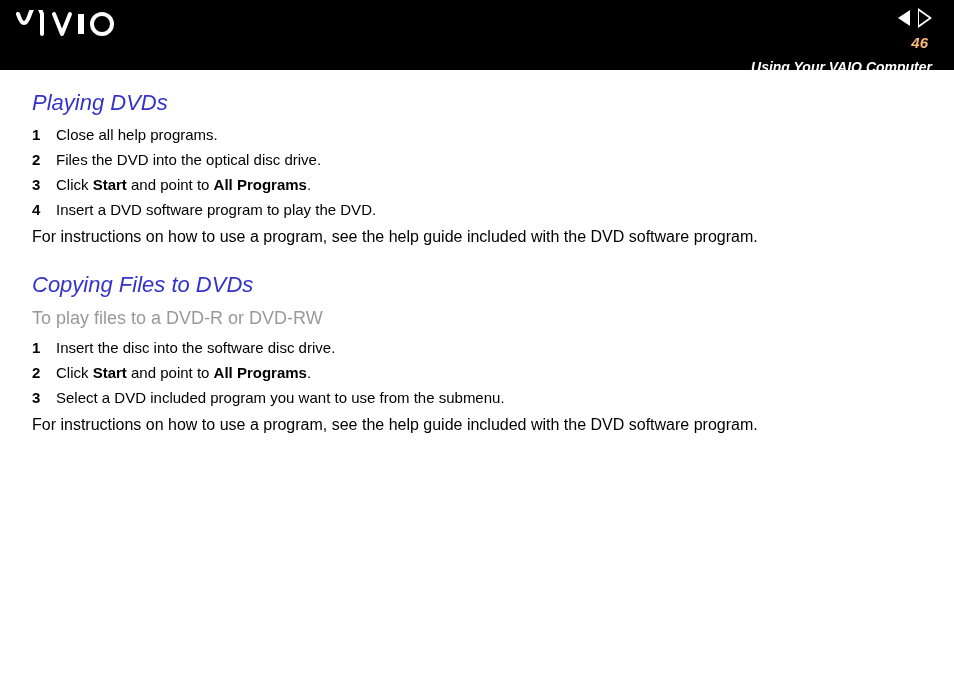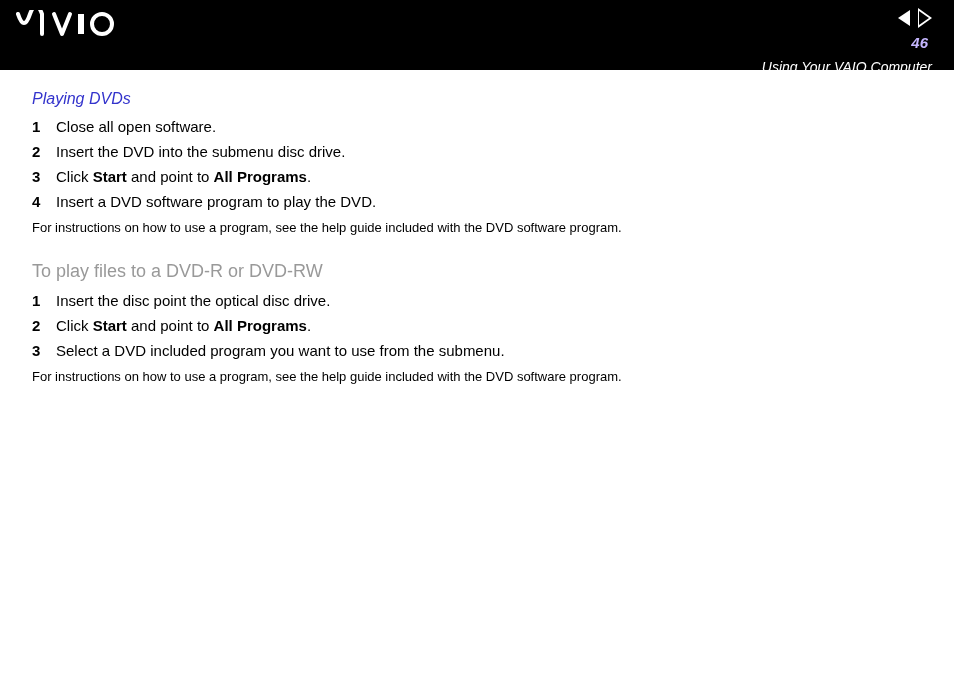--- a/index.html
+++ b/index.html
@@ -66,41 +66,41 @@
     .nav-arrow-right-outline::after {
       content: "";
       position: absolute;
       left: -13px;
       top: -7px;
       border-top: 7px solid transparent;
       border-bottom: 7px solid transparent;
       border-left: 10px solid #000000;
     }
     .page-number {
-      color: #c4b5fd;
+      color: #fdba74;
       font-style: italic;
       font-weight: bold;
       font-size: 15px;
       margin-top: 2px;
       margin-right: 4px;
     }
     .section-name {
       color: #ffffff;
       font-style: italic;
-      font-weight: normal;
+      font-weight: bold;
       font-size: 14px;
       margin-top: 8px;
     }
     .content {
       padding: 20px 32px 0 32px;
     }
     .section-title {
       color: #3333cc;
       font-style: italic;
-      font-size: 16px;
+      font-size: 22px;
       font-weight: normal;
       margin-bottom: 10px;
     }
     .sub-title {
       color: #999999;
       font-size: 18px;
       font-weight: normal;
       margin-bottom: 10px;
     }
     .step-list {
@@ -114,21 +114,21 @@
     }
     .step-num {
       font-weight: bold;
       width: 24px;
       flex-shrink: 0;
     }
     .step-text {
       flex: 1;
     }
     .note-text {
-      font-size: 13px;
+      font-size: 16px;
       color: #000000;
       margin-bottom: 26px;
     }
     .bold {
       font-weight: bold;
       margin-top: 13px;
     }
   </style>
 </head>
 <body>
@@ -152,44 +152,45 @@
   </div>
 </div>
 
 <div class="content">
 
   <div class="section-title">Playing DVDs</div>
 
   <div class="step-list">
     <div class="step-item">
       <div class="step-num">1</div>
-      <div class="step-text">Close all open software.</div>
+      <div class="step-text">Close all help programs.</div>
     </div>
     <div class="step-item">
       <div class="step-num">2</div>
-      <div class="step-text">Insert the DVD into the submenu disc drive.</div>
+      <div class="step-text">Files the DVD into the optical disc drive.</div>
     </div>
     <div class="step-item">
       <div class="step-num">3</div>
       <div class="step-text"><span>Click </span><span class="bold">Start</span><span> and point to </span><span class="bold">All Programs</span><span>.</span></div>
     </div>
     <div class="step-item">
       <div class="step-num">4</div>
       <div class="step-text">Insert a DVD software program to play the DVD.</div>
     </div>
   </div>
 
   <div class="note-text">For instructions on how to use a program, see the help guide included with the DVD software program.</div>
 
+  <div class="section-title">Copying Files to DVDs</div>
   <div class="sub-title">To play files to a DVD-R or DVD-RW</div>
 
   <div class="step-list">
     <div class="step-item">
       <div class="step-num">1</div>
-      <div class="step-text">Insert the disc point the optical disc drive.</div>
+      <div class="step-text">Insert the disc into the software disc drive.</div>
     </div>
     <div class="step-item">
       <div class="step-num">2</div>
       <div class="step-text"><span>Click </span><span class="bold">Start</span><span> and point to </span><span class="bold">All Programs</span><span>.</span></div>
     </div>
     <div class="step-item">
       <div class="step-num">3</div>
       <div class="step-text">Select a DVD included program you want to use from the submenu.</div>
     </div>
   </div>

